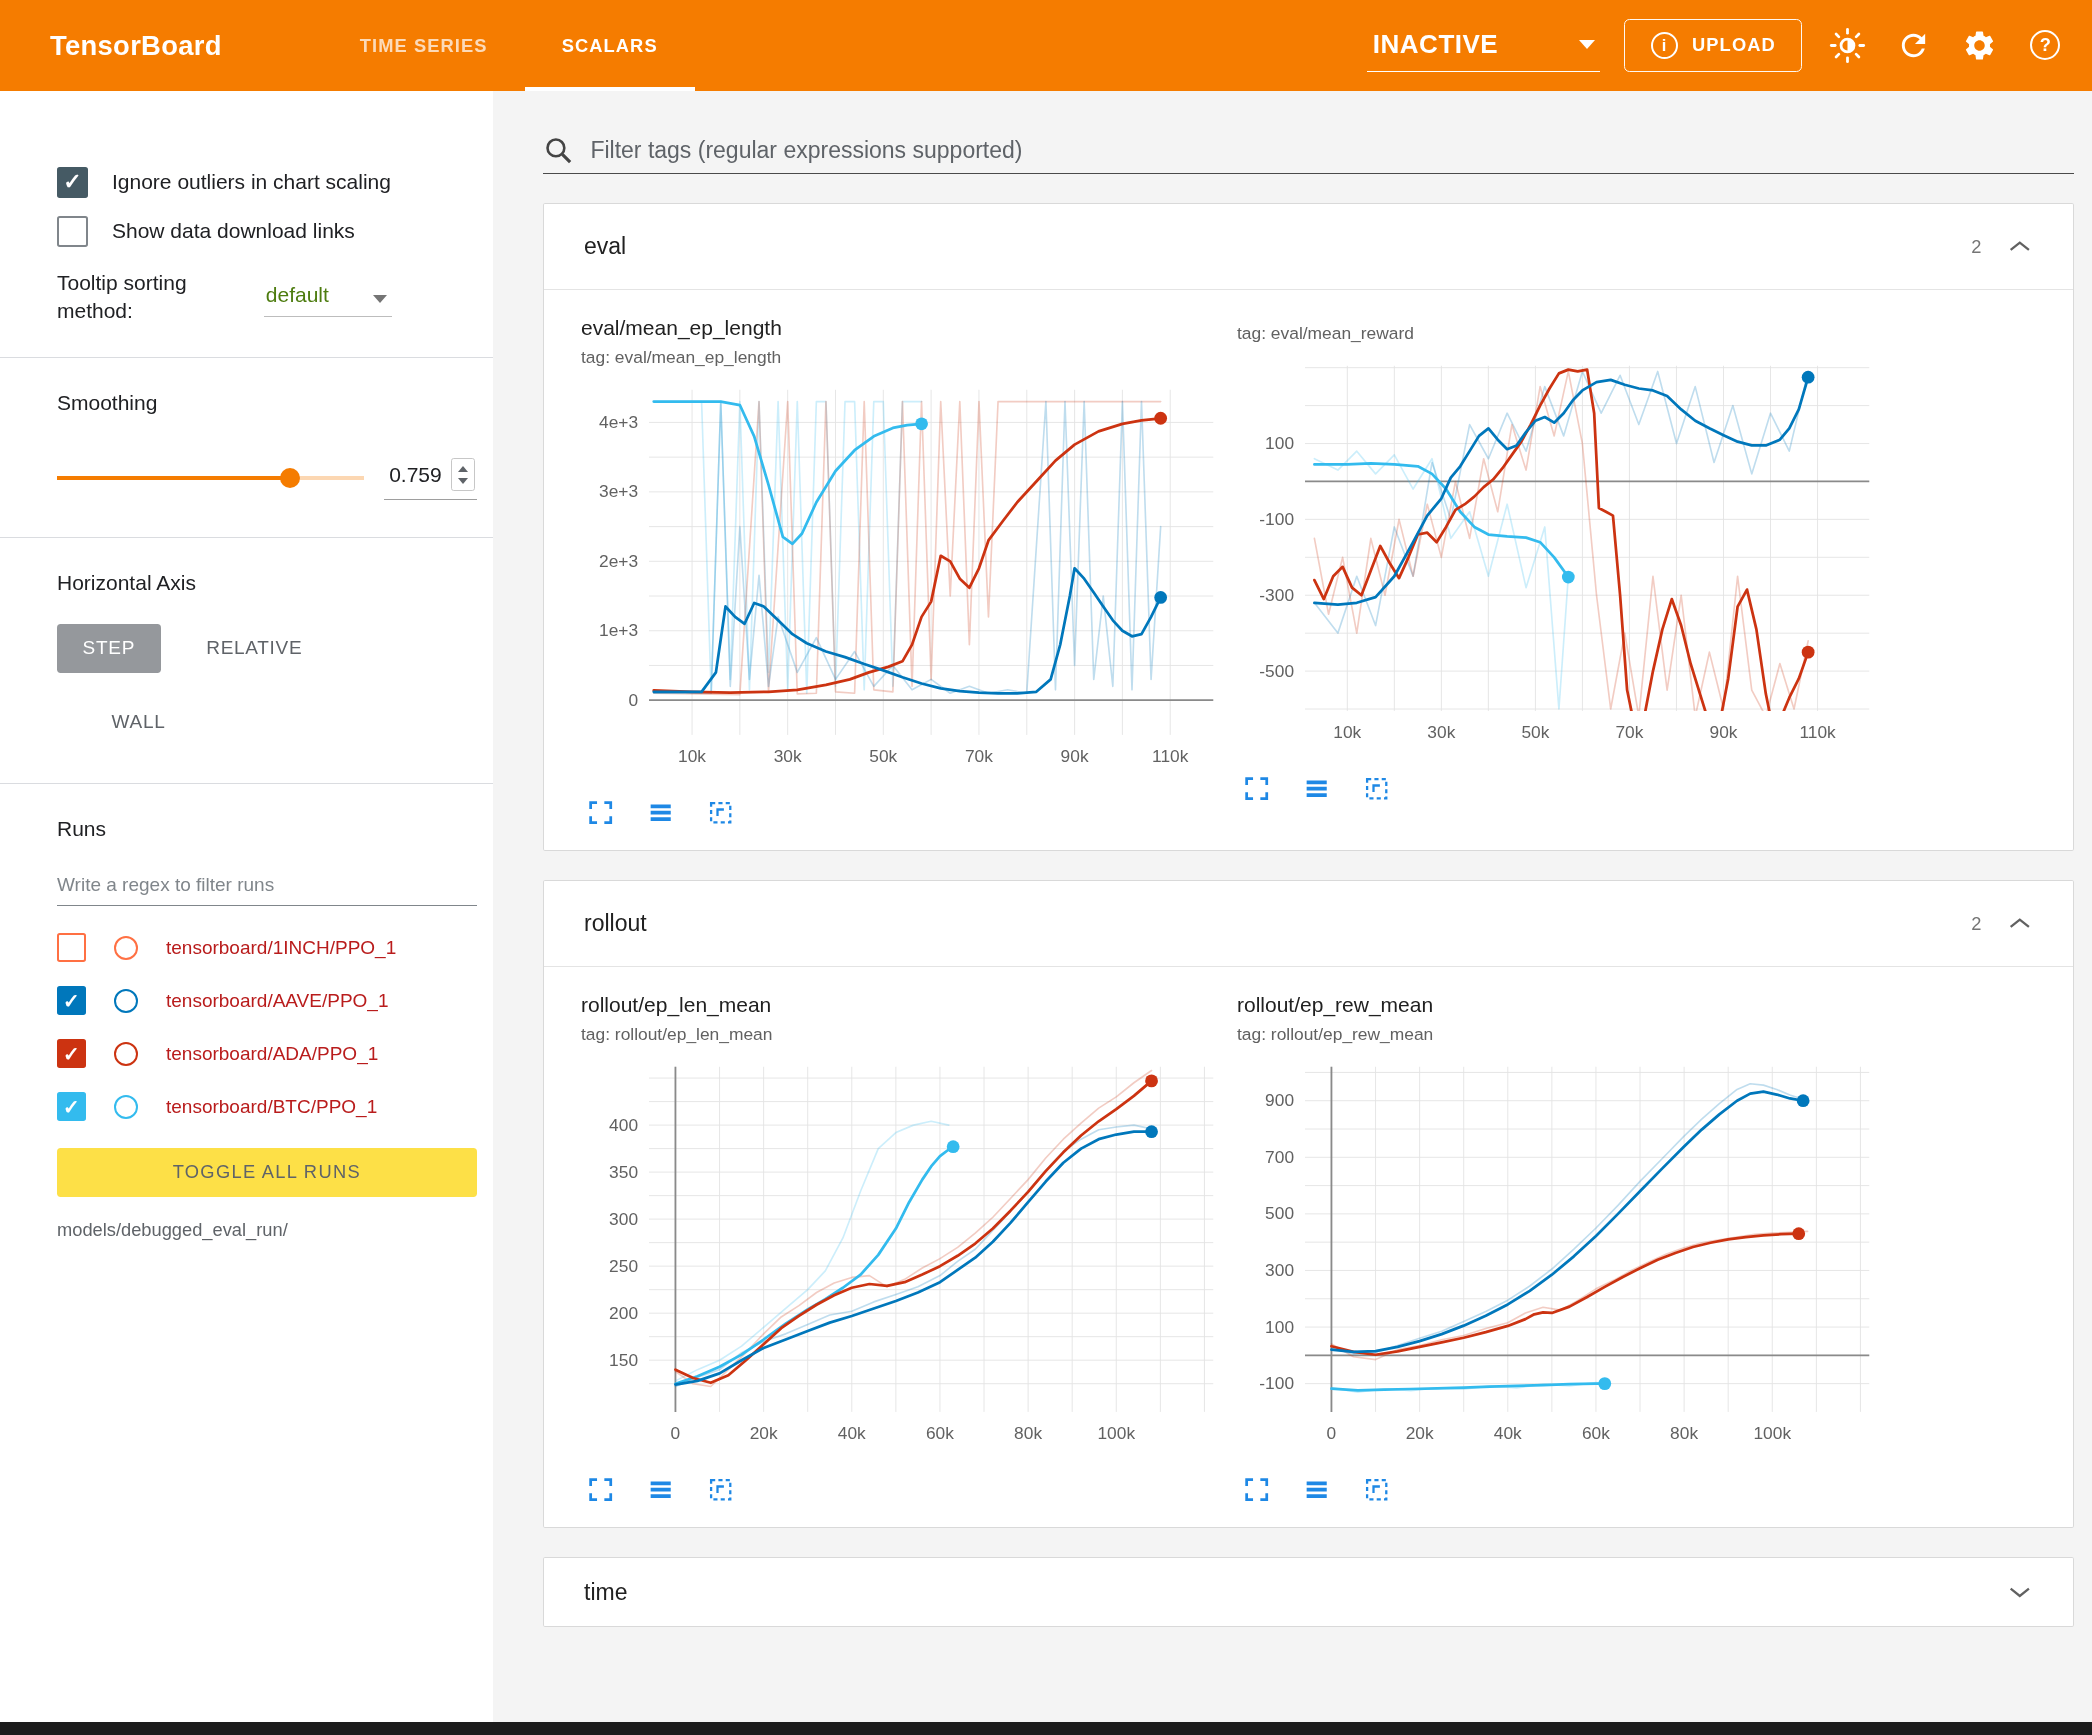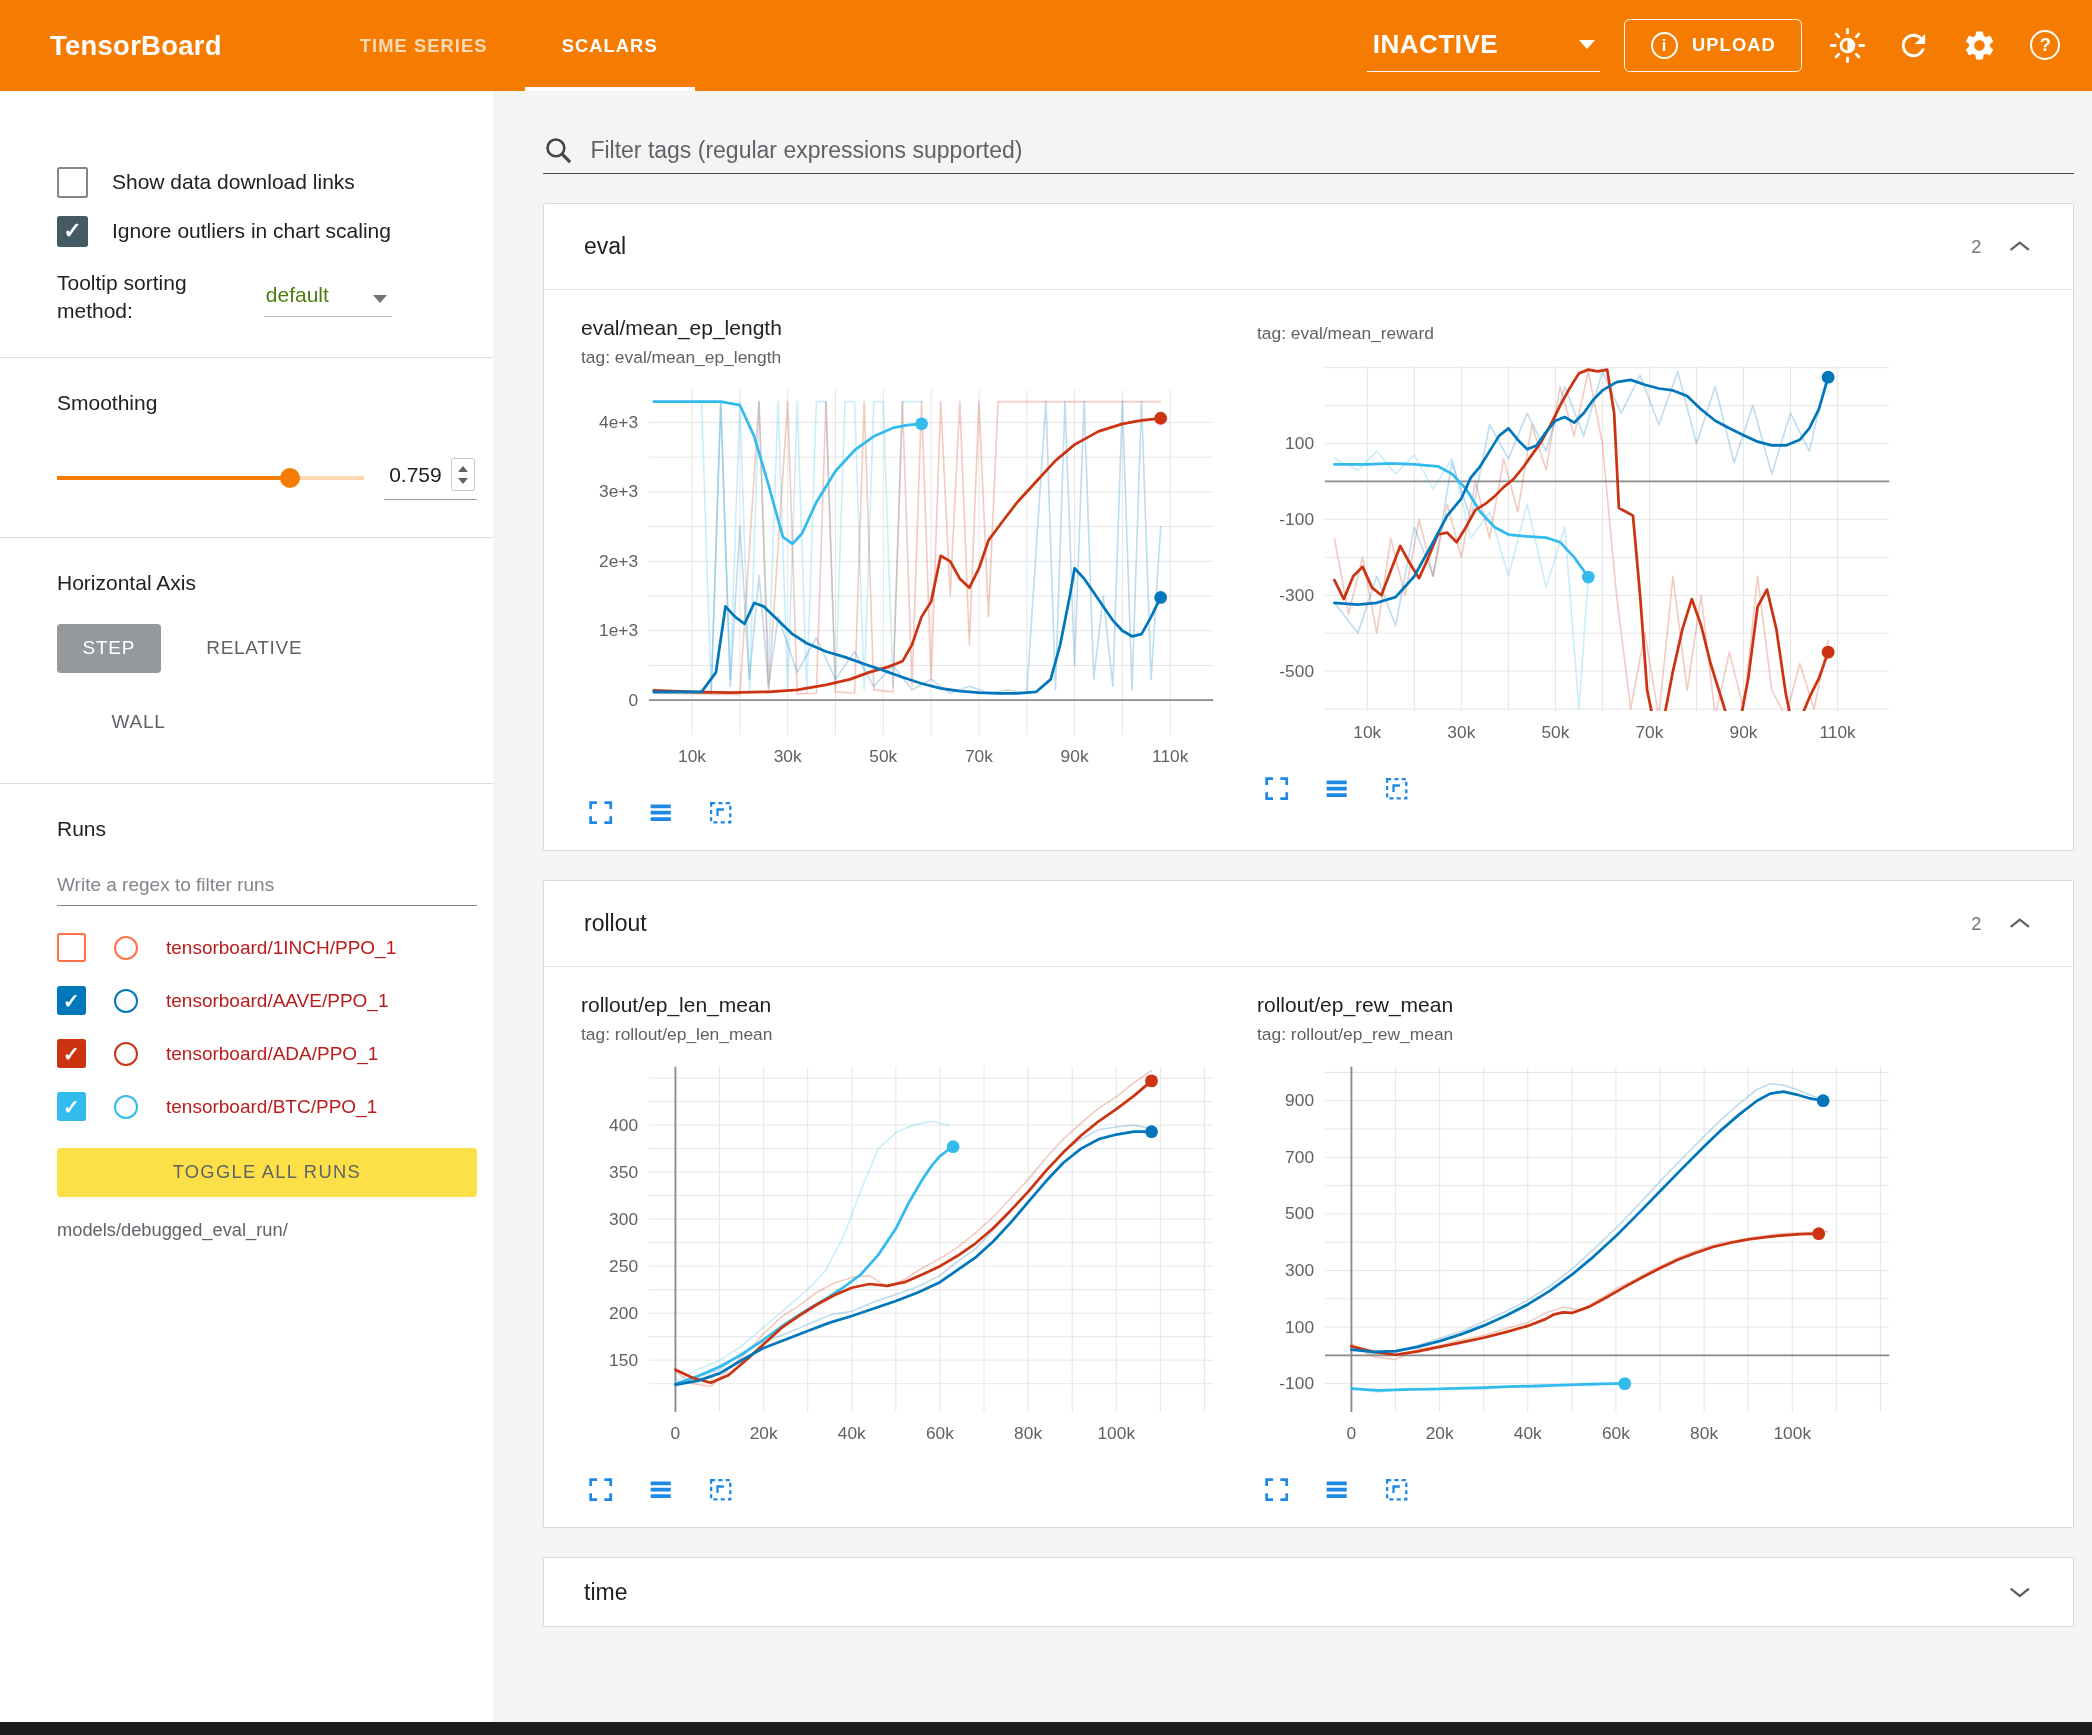--- a/index.html
+++ b/index.html
@@ -61,21 +61,21 @@
   .main{position:absolute;left:493px;right:0;top:91px;bottom:12.8px;background:#f4f4f4;padding:0 18.3px 0 50px;overflow:hidden}
   .filter-row{display:flex;align-items:center;gap:16.4px;margin-top:44px;border-bottom:1.8px solid #4a4a4a;padding-bottom:7px}
   .filter-input{flex:1;border:none;outline:none;background:transparent;font-size:23px;color:#202124;font-family:inherit}
   .filter-input::placeholder{color:#5f6368}
   .card{margin-top:29px;background:#fff;border:0.9px solid #d9d9d9;border-radius:1.8px}
   .card-header{height:86px;display:flex;align-items:center;padding:0 40px;border-bottom:0.9px solid #e4e4e4;cursor:pointer}
   .card.collapsed .card-header{height:68px;border-bottom:none}
   .card-title{font-size:23px;color:#212121}
   .card-meta{margin-left:auto;display:flex;align-items:center;gap:25.6px}
   .card-count{font-size:18.3px;color:#757575}
-  .card-body{display:flex;gap:36px;padding:25.6px 37px 24px 37px}
+  .card-body{display:flex;gap:16px;padding:25.6px 37px 24px 37px}
   .chart-title{font-size:21px;color:#212121}
   .chart-tag{font-size:17.4px;color:#616161;margin-top:7.3px}
   .chart-plot{margin-top:9.1px}
   .chart-plot svg{display:block}
   .tick{font-size:19px;fill:#616161}
   .chart-toolbar{display:flex;gap:33px;margin-top:1.8px;padding-left:5.5px}
   .tool-icon{width:27.4px;height:27.4px;cursor:pointer;display:flex;align-items:center;justify-content:center}
 
   .bottom-strip{position:absolute;left:0;right:0;bottom:0;height:12.8px;background:#1c1c1c;z-index:9}
 </style>
@@ -125,26 +125,26 @@
     </span>
     <span class="icon-btn">
       <span class="help-circle">?</span>
     </span>
   </div>
 </header>
 
 <aside class="sidebar">
   <div class="side-section first">
     <label class="cb-row">
+      <span class="cb checked"></span>
+      <span>Ignore outliers in chart scaling</span>
+    </label>
+    <label class="cb-row">
       <span class="cb"></span>
       <span>Show data download links</span>
-    </label>
-    <label class="cb-row">
-      <span class="cb checked"></span>
-      <span>Ignore outliers in chart scaling</span>
     </label>
     <div class="tooltip-row">
       <span class="tooltip-label">Tooltip sorting method:</span>
       <span class="dropdown">
         <span>default</span>
         <span class="caret-gray"></span>
       </span>
     </div>
   </div>
   <div class="divider"></div>

